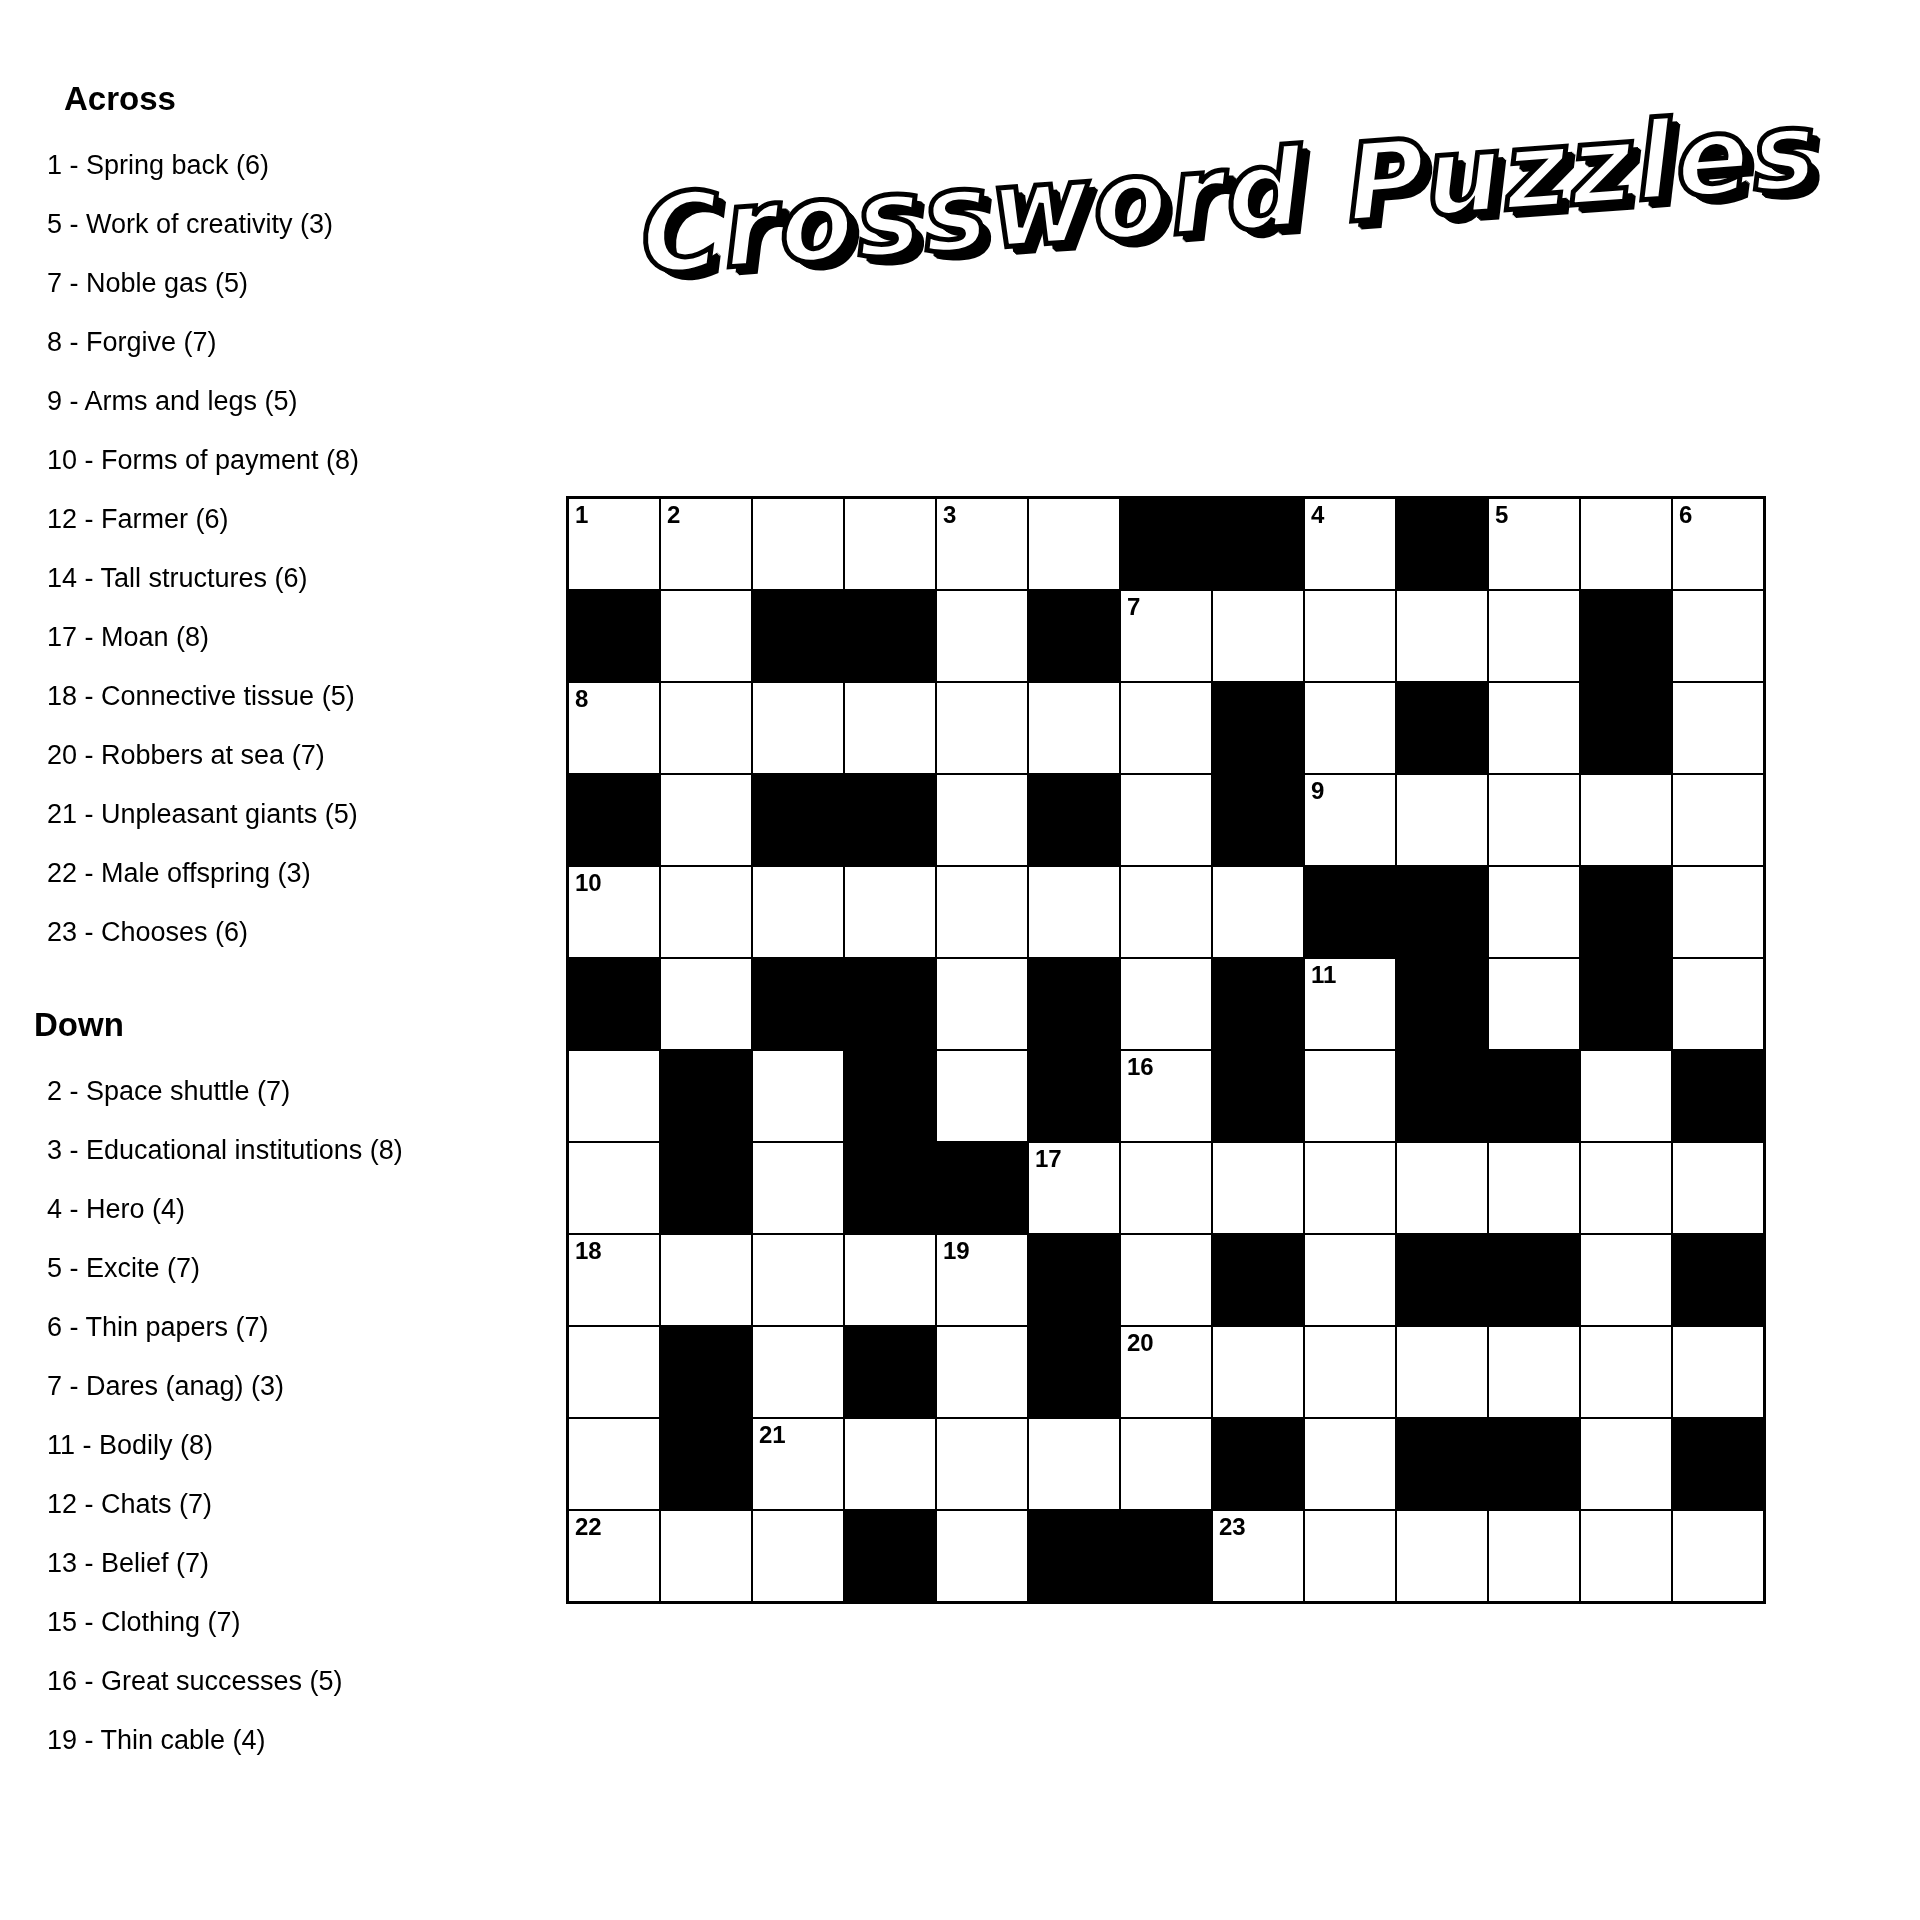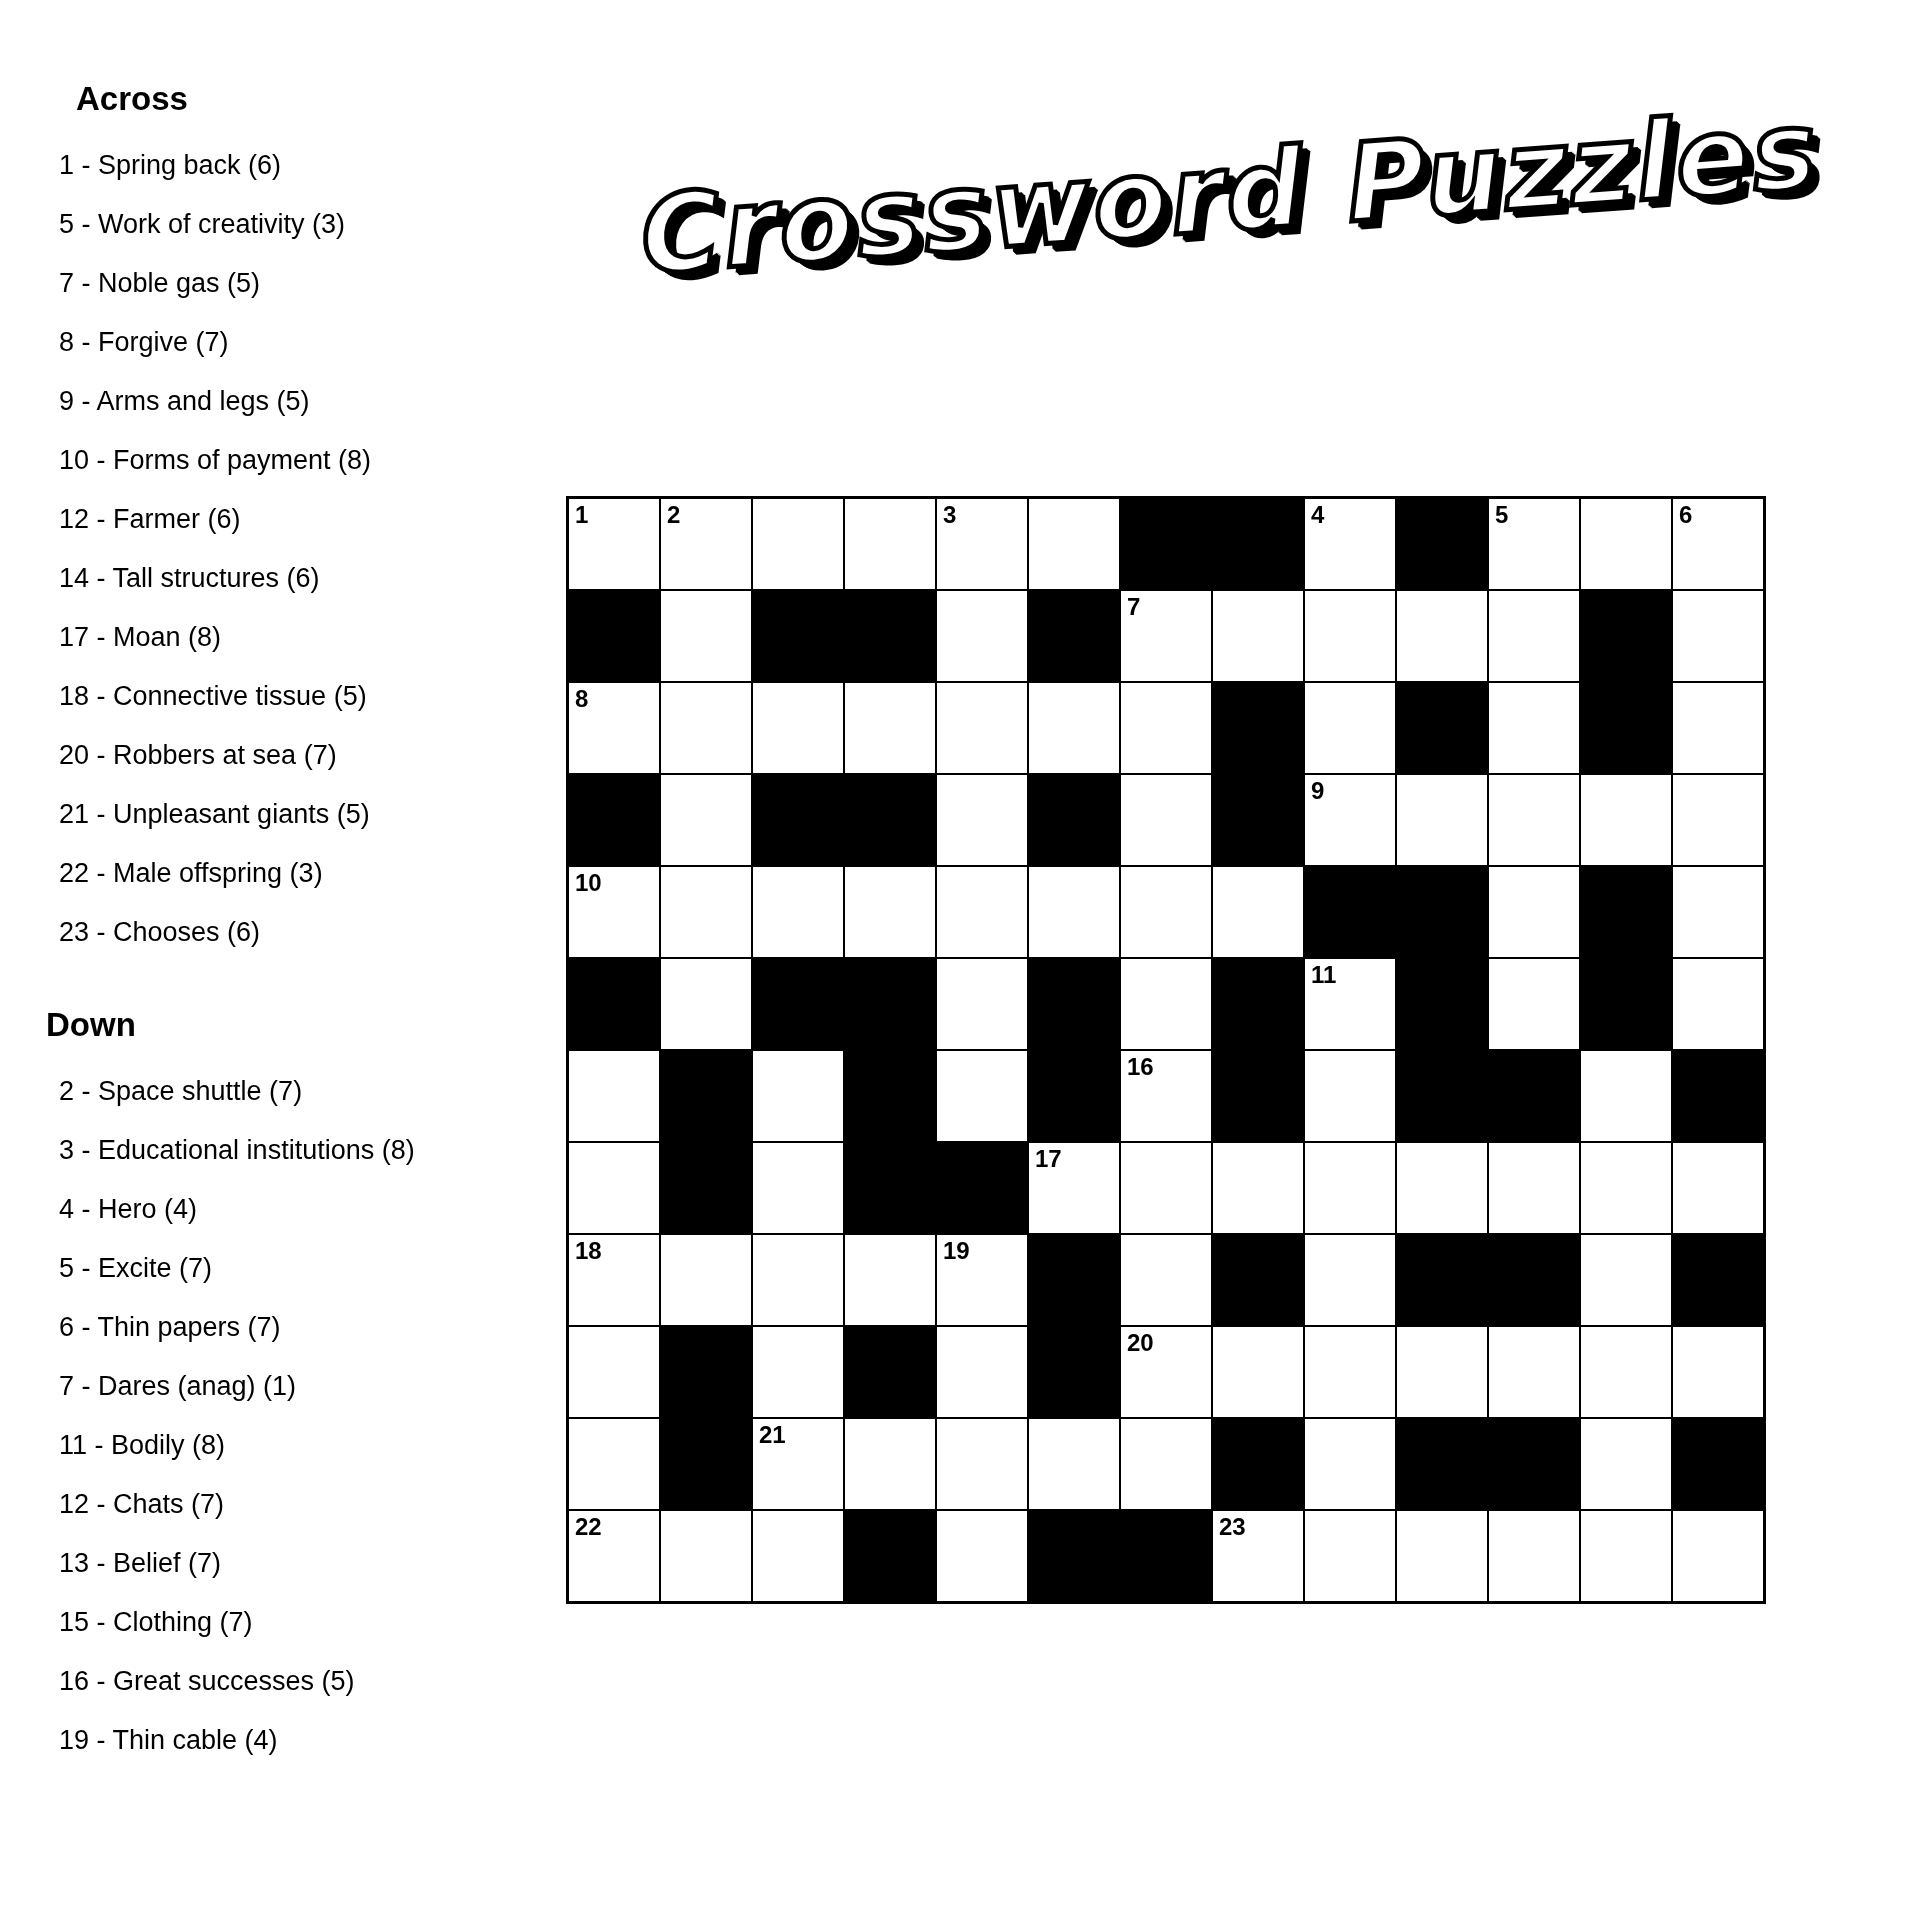--- a/index.html
+++ b/index.html
@@ -12,21 +12,21 @@
     height: 1920px;
     font-family: "Liberation Sans", sans-serif;
     color: #000000;
     position: relative;
     overflow: hidden;
   }
 
   
   #clues {
     position: absolute;
-    left: 46px;
+    left: 34px;
     top: 80px;
     width: 490px;
   }
   .clue-heading {
     font-size: 33px;
     font-weight: bold;
     margin: 0 0 18px 0;
   }
   #across-heading { padding-left: 30px; }
   #down-heading   { padding-left: 0px; margin-top: 44px; }
@@ -127,21 +127,21 @@
     </ul>
 
   <h2 class="clue-heading" id="down-heading">Down</h2>
 
   <ul class="clue-list" id="down-list">
       <li class="clue-item">2 - Space shuttle (7)</li>
       <li class="clue-item">3 - Educational institutions (8)</li>
       <li class="clue-item">4 - Hero (4)</li>
       <li class="clue-item">5 - Excite (7)</li>
       <li class="clue-item">6 - Thin papers (7)</li>
-      <li class="clue-item">7 - Dares (anag) (1)</li>
+      <li class="clue-item">7 - Dares (anag) (3)</li>
       <li class="clue-item">11 - Bodily (8)</li>
       <li class="clue-item">12 - Chats (7)</li>
       <li class="clue-item">13 - Belief (7)</li>
       <li class="clue-item">15 - Clothing (7)</li>
       <li class="clue-item">16 - Great successes (5)</li>
       <li class="clue-item">19 - Thin cable (4)</li>
     </ul>
 </div>
 
 <div id="title-wrap">

